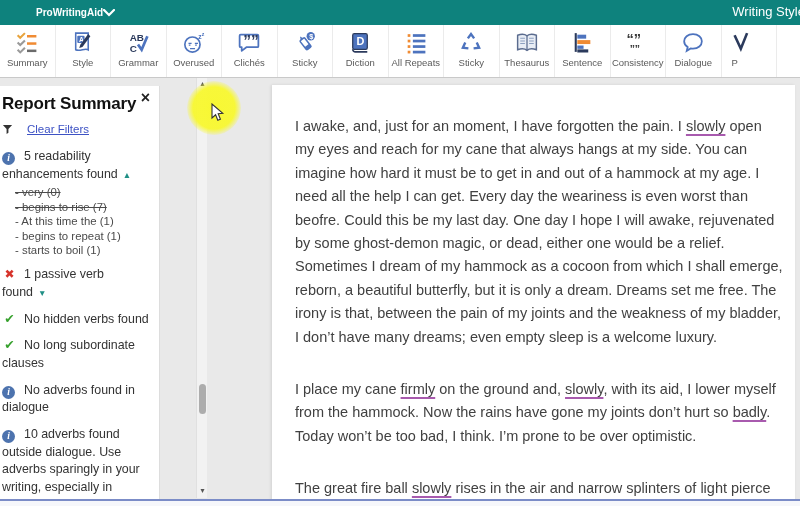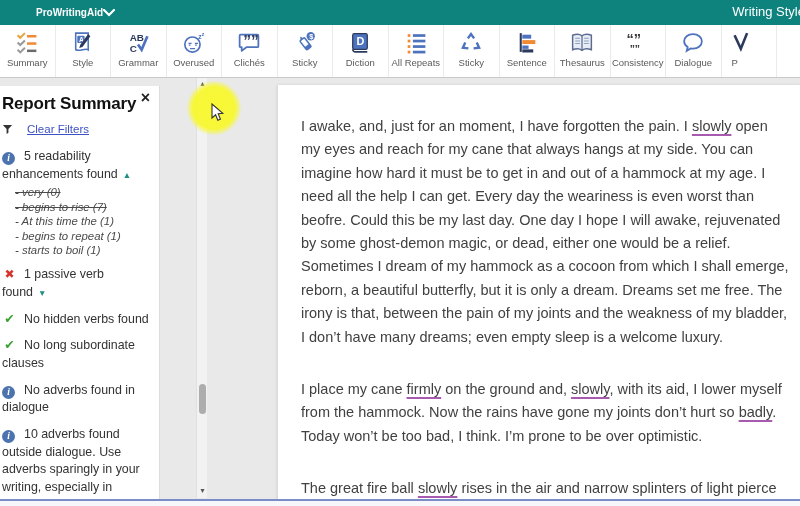--- a/index.html
+++ b/index.html
@@ -28,30 +28,30 @@
   .clear-filters span{text-decoration:underline}
   .sb-item{font-size:12.4px;color:#333;line-height:1.42;margin-bottom:9px}
   .sb-ico{display:inline-block;width:15px;margin-right:7px;text-align:center}
   .sb-ico.check{color:#35A02C;font-size:12.5px;font-weight:bold}
   .sb-ico.error{color:#D6332A;font-size:12px;font-weight:bold}
   .sb-ico.info{background:#4D73AE;color:#fff;border-radius:50%;width:13px;height:13px;
                display:inline-flex;align-items:center;justify-content:center;font-size:9.5px;
                font-weight:bold;font-style:italic;font-family:"Liberation Serif",serif;
                vertical-align:-1px;margin-right:9px}
   .sb-toggle{color:#1F8F85;font-size:8.5px;margin-left:5px;cursor:pointer}
-  .sb-subs{margin:3px 0 2px;padding-left:13px;font-size:11.4px;font-style:italic;
+  .sb-subs{margin:3px 0 2px;padding-left:13px;font-size:11.4px;
            color:#4a4a4a;line-height:1.18}
   .sb-subs div{margin-bottom:1px}
   .struck{text-decoration:line-through}
   .sb-scroll{position:absolute;left:196px;top:0;width:11px;height:420px;background:#F2F2F2;
              border-left:1px solid #e0e0e0;box-sizing:border-box}
   .sb-thumb{position:absolute;left:2px;top:306px;width:7px;height:30px;background:#ADADAD;border-radius:4px}
   .sb-up,.sb-down{position:absolute;left:0;width:11px;text-align:center;font-size:8px;color:#555}
   .sb-up{top:1px}.sb-down{bottom:3px}
-  .page{position:absolute;left:278px;top:7px;width:523px;height:421px;background:#fff;
+  .page{position:absolute;left:272px;top:7px;width:523px;height:421px;background:#fff;
         box-shadow:-1px 0 3px rgba(0,0,0,.10)}
   #doc-text{padding:30px 12px 0 23px;font-size:14.5px;line-height:23.4px;color:#414141}
   #doc-text p{margin:0 0 29px}
   .adverb{text-decoration:underline;text-decoration-color:#A85AAE;text-decoration-thickness:1.5px;
           text-underline-offset:3px;cursor:pointer}
   .highlight{position:absolute;left:187px;top:3px;width:54px;height:54px;border-radius:50%;
              background:radial-gradient(circle,rgba(248,248,48,.98) 0%,rgba(248,248,48,.95) 55%,rgba(248,248,48,0) 74%);
              z-index:30;pointer-events:none}
   .cursor{position:absolute;left:211px;top:25px;z-index:31}
   .bottom-line{position:absolute;left:0;top:421px;width:800px;height:2px;background:#7B8CC7;z-index:40}
@@ -172,38 +172,38 @@
             <path d="M9 8l3-4.2L15 8" fill="none" stroke="#4D73BE" stroke-width="2.3"></path>
             <path d="M6.5 12l-2.3 5 5.3.6" fill="none" stroke="#4D73BE" stroke-width="2.3"></path>
             <path d="M17.5 12l2.3 5-5.3.6" fill="none" stroke="#4D73BE" stroke-width="2.3"></path>
           </svg>
         </span>
         <span class="tb-label">Sticky</span>
       </div>
       <div class="tb-item">
         <span class="tb-icon">
           <svg width="26" height="25" viewBox="0 0 24 24">
+            <path d="M3 5c4-1.5 7-1 9 .5 2-1.5 5-2 9-.5v14c-4-1.5-7-1-9 .5-2-1.5-5-2-9-.5z" fill="#E8EDF5" stroke="#5B6C8F" stroke-width="1.4"></path>
+            <path d="M12 5.5v14" stroke="#5B6C8F" stroke-width="1.2"></path>
+            <path d="M5.5 8h4.5M5.5 10.5h4.5M5.5 13h4.5M14 8h4.5M14 10.5h4.5M14 13h4.5" stroke="#8CA0C0" stroke-width="1"></path>
+          </svg>
+        </span>
+        <span class="tb-label">Thesaurus</span>
+      </div>
+      <div class="tb-item">
+        <span class="tb-icon">
+          <svg width="26" height="25" viewBox="0 0 24 24">
             <rect x="5" y="3" width="2" height="18" fill="#2B3A5C"></rect>
             <rect x="7.5" y="4.5" width="8.5" height="3.8" fill="#4D73BE"></rect>
             <rect x="7.5" y="9.7" width="12.5" height="3.8" fill="#F08B33"></rect>
             <rect x="7.5" y="14.9" width="6" height="3.2" fill="#4D73BE"></rect>
             <rect x="7.5" y="18.6" width="10.5" height="3" fill="#2B3A5C"></rect>
           </svg>
         </span>
         <span class="tb-label">Sentence</span>
-      </div>
-      <div class="tb-item">
-        <span class="tb-icon">
-          <svg width="26" height="25" viewBox="0 0 24 24">
-            <path d="M3 5c4-1.5 7-1 9 .5 2-1.5 5-2 9-.5v14c-4-1.5-7-1-9 .5-2-1.5-5-2-9-.5z" fill="#E8EDF5" stroke="#5B6C8F" stroke-width="1.4"></path>
-            <path d="M12 5.5v14" stroke="#5B6C8F" stroke-width="1.2"></path>
-            <path d="M5.5 8h4.5M5.5 10.5h4.5M5.5 13h4.5M14 8h4.5M14 10.5h4.5M14 13h4.5" stroke="#8CA0C0" stroke-width="1"></path>
-          </svg>
-        </span>
-        <span class="tb-label">Thesaurus</span>
       </div>
       <div class="tb-item">
         <span class="tb-icon">
           <svg width="26" height="25" viewBox="0 0 24 24">
             <text x="1" y="13" font-size="14" font-weight="bold" fill="#3a3a3a">“”</text>
             <text x="4" y="22" font-size="10" font-weight="bold" fill="#3a3a3a">””</text>
           </svg>
         </span>
         <span class="tb-label">Consistency</span>
       </div>

